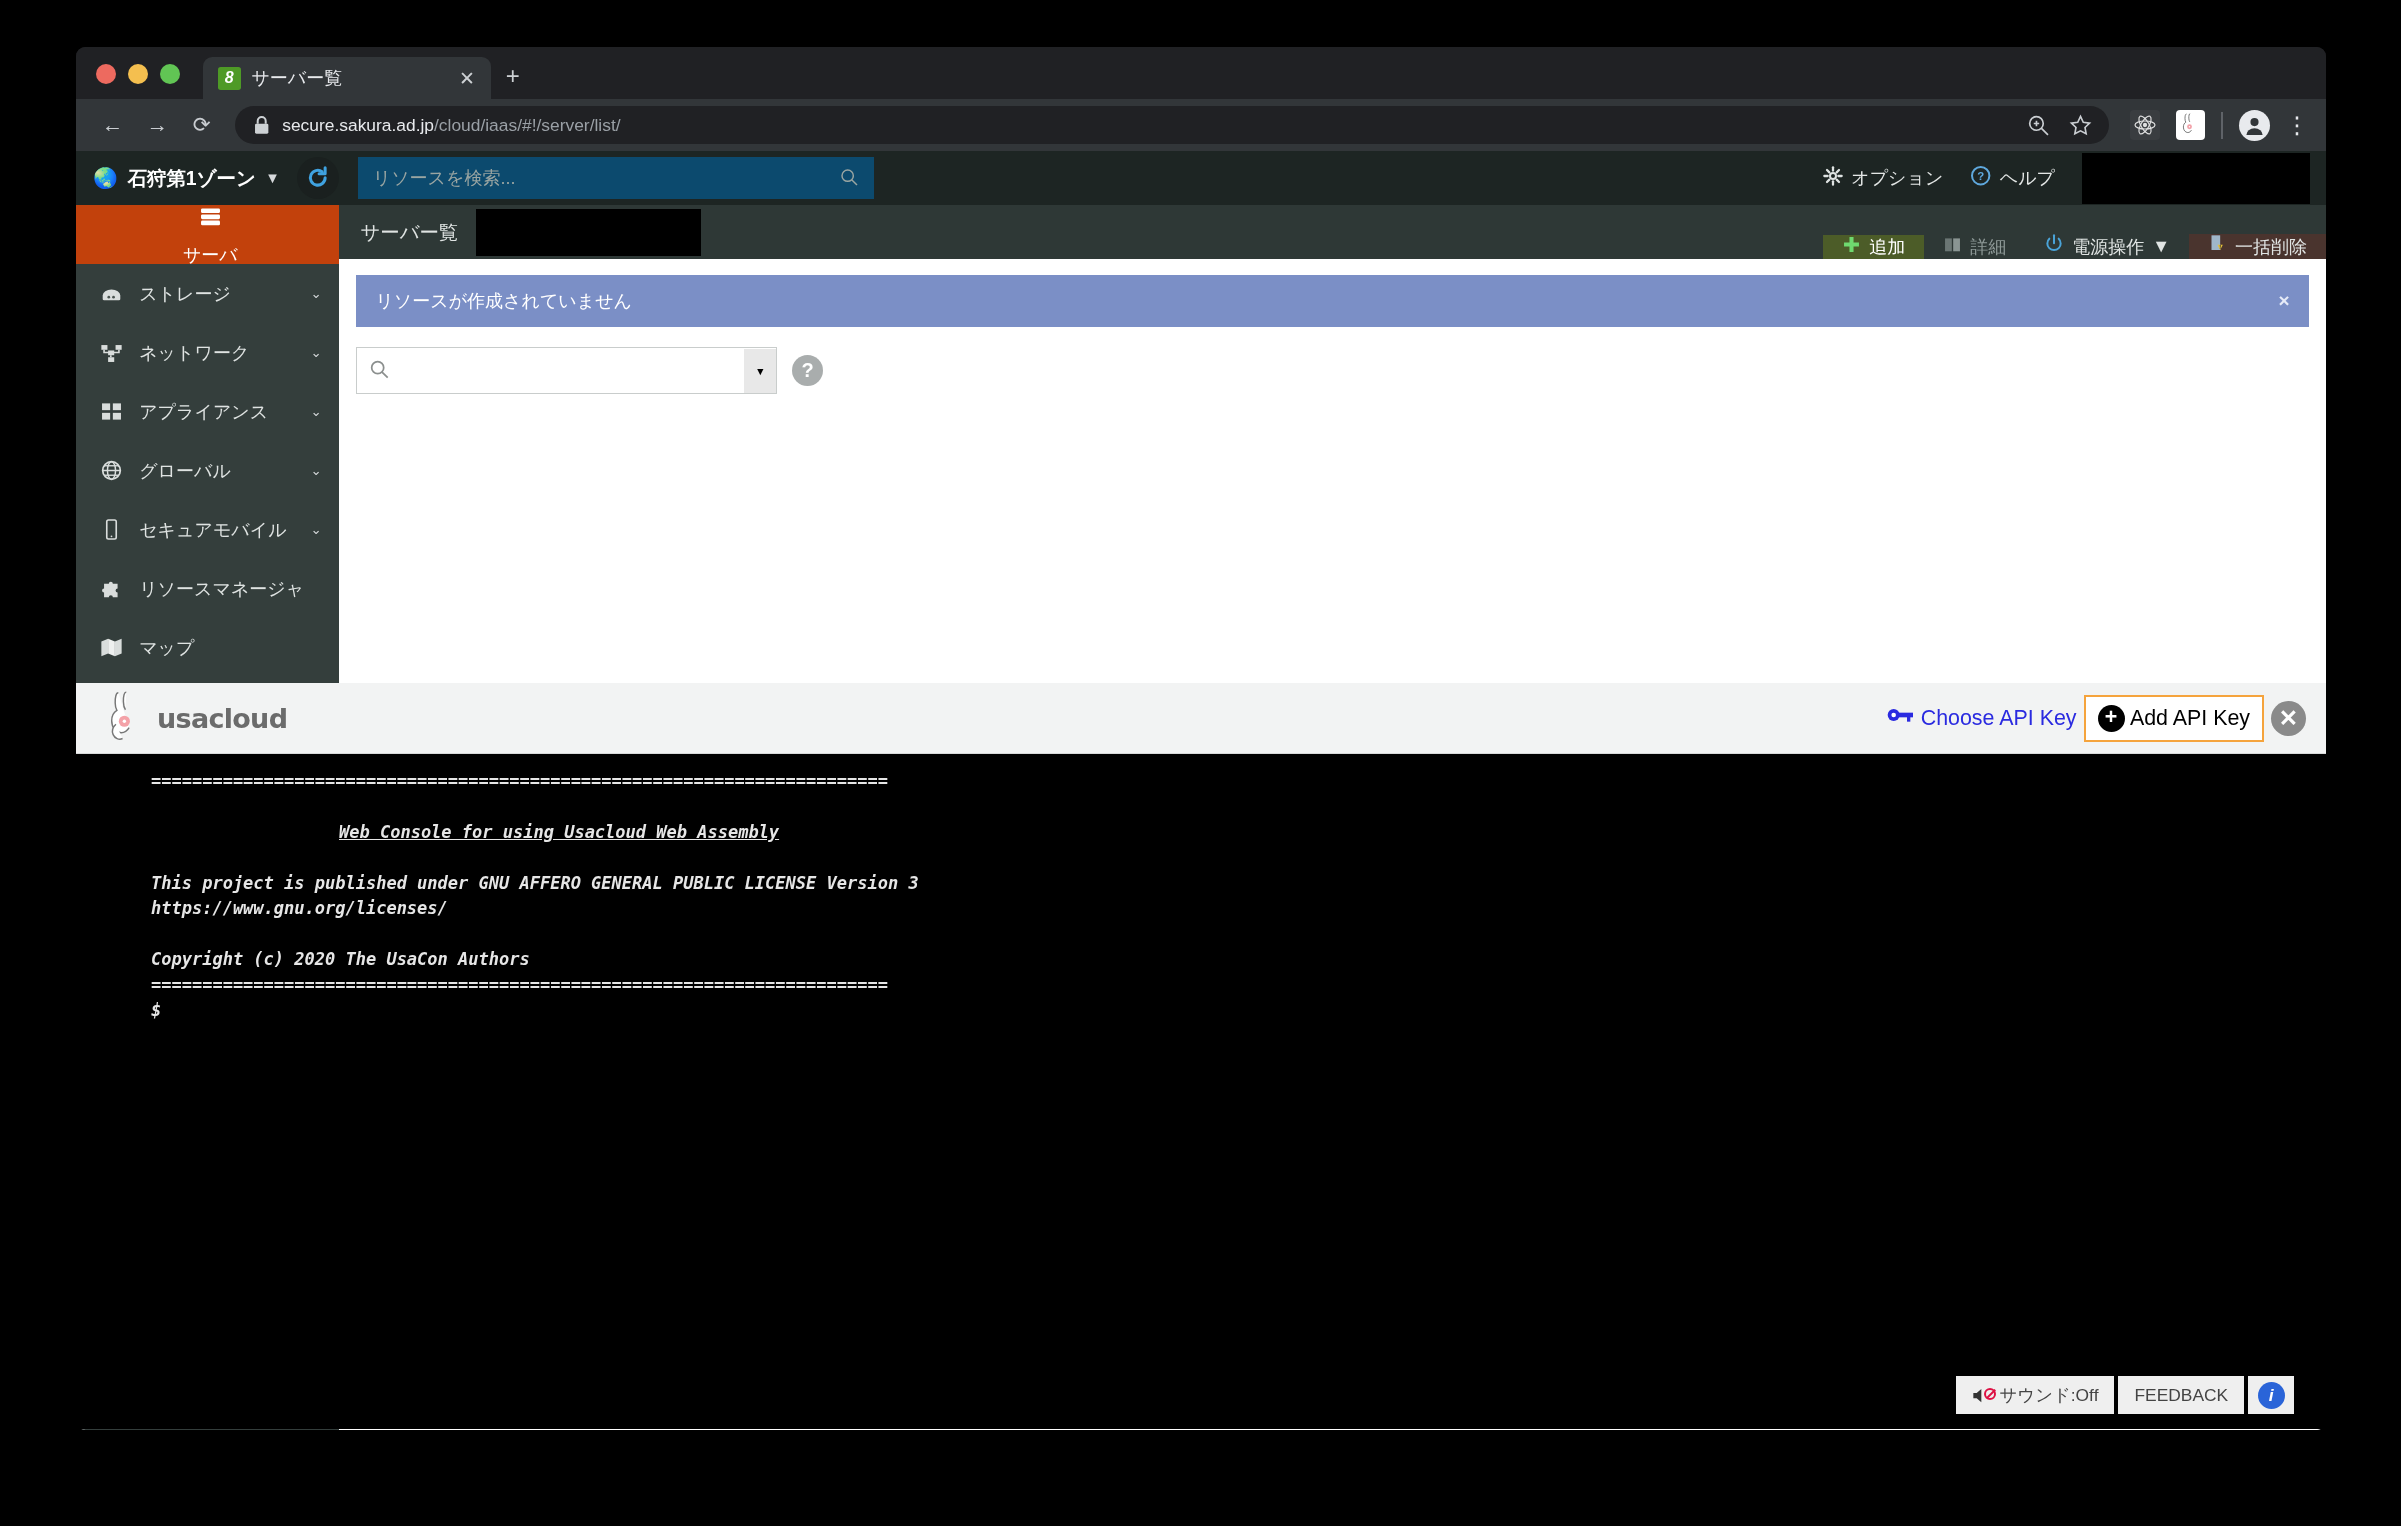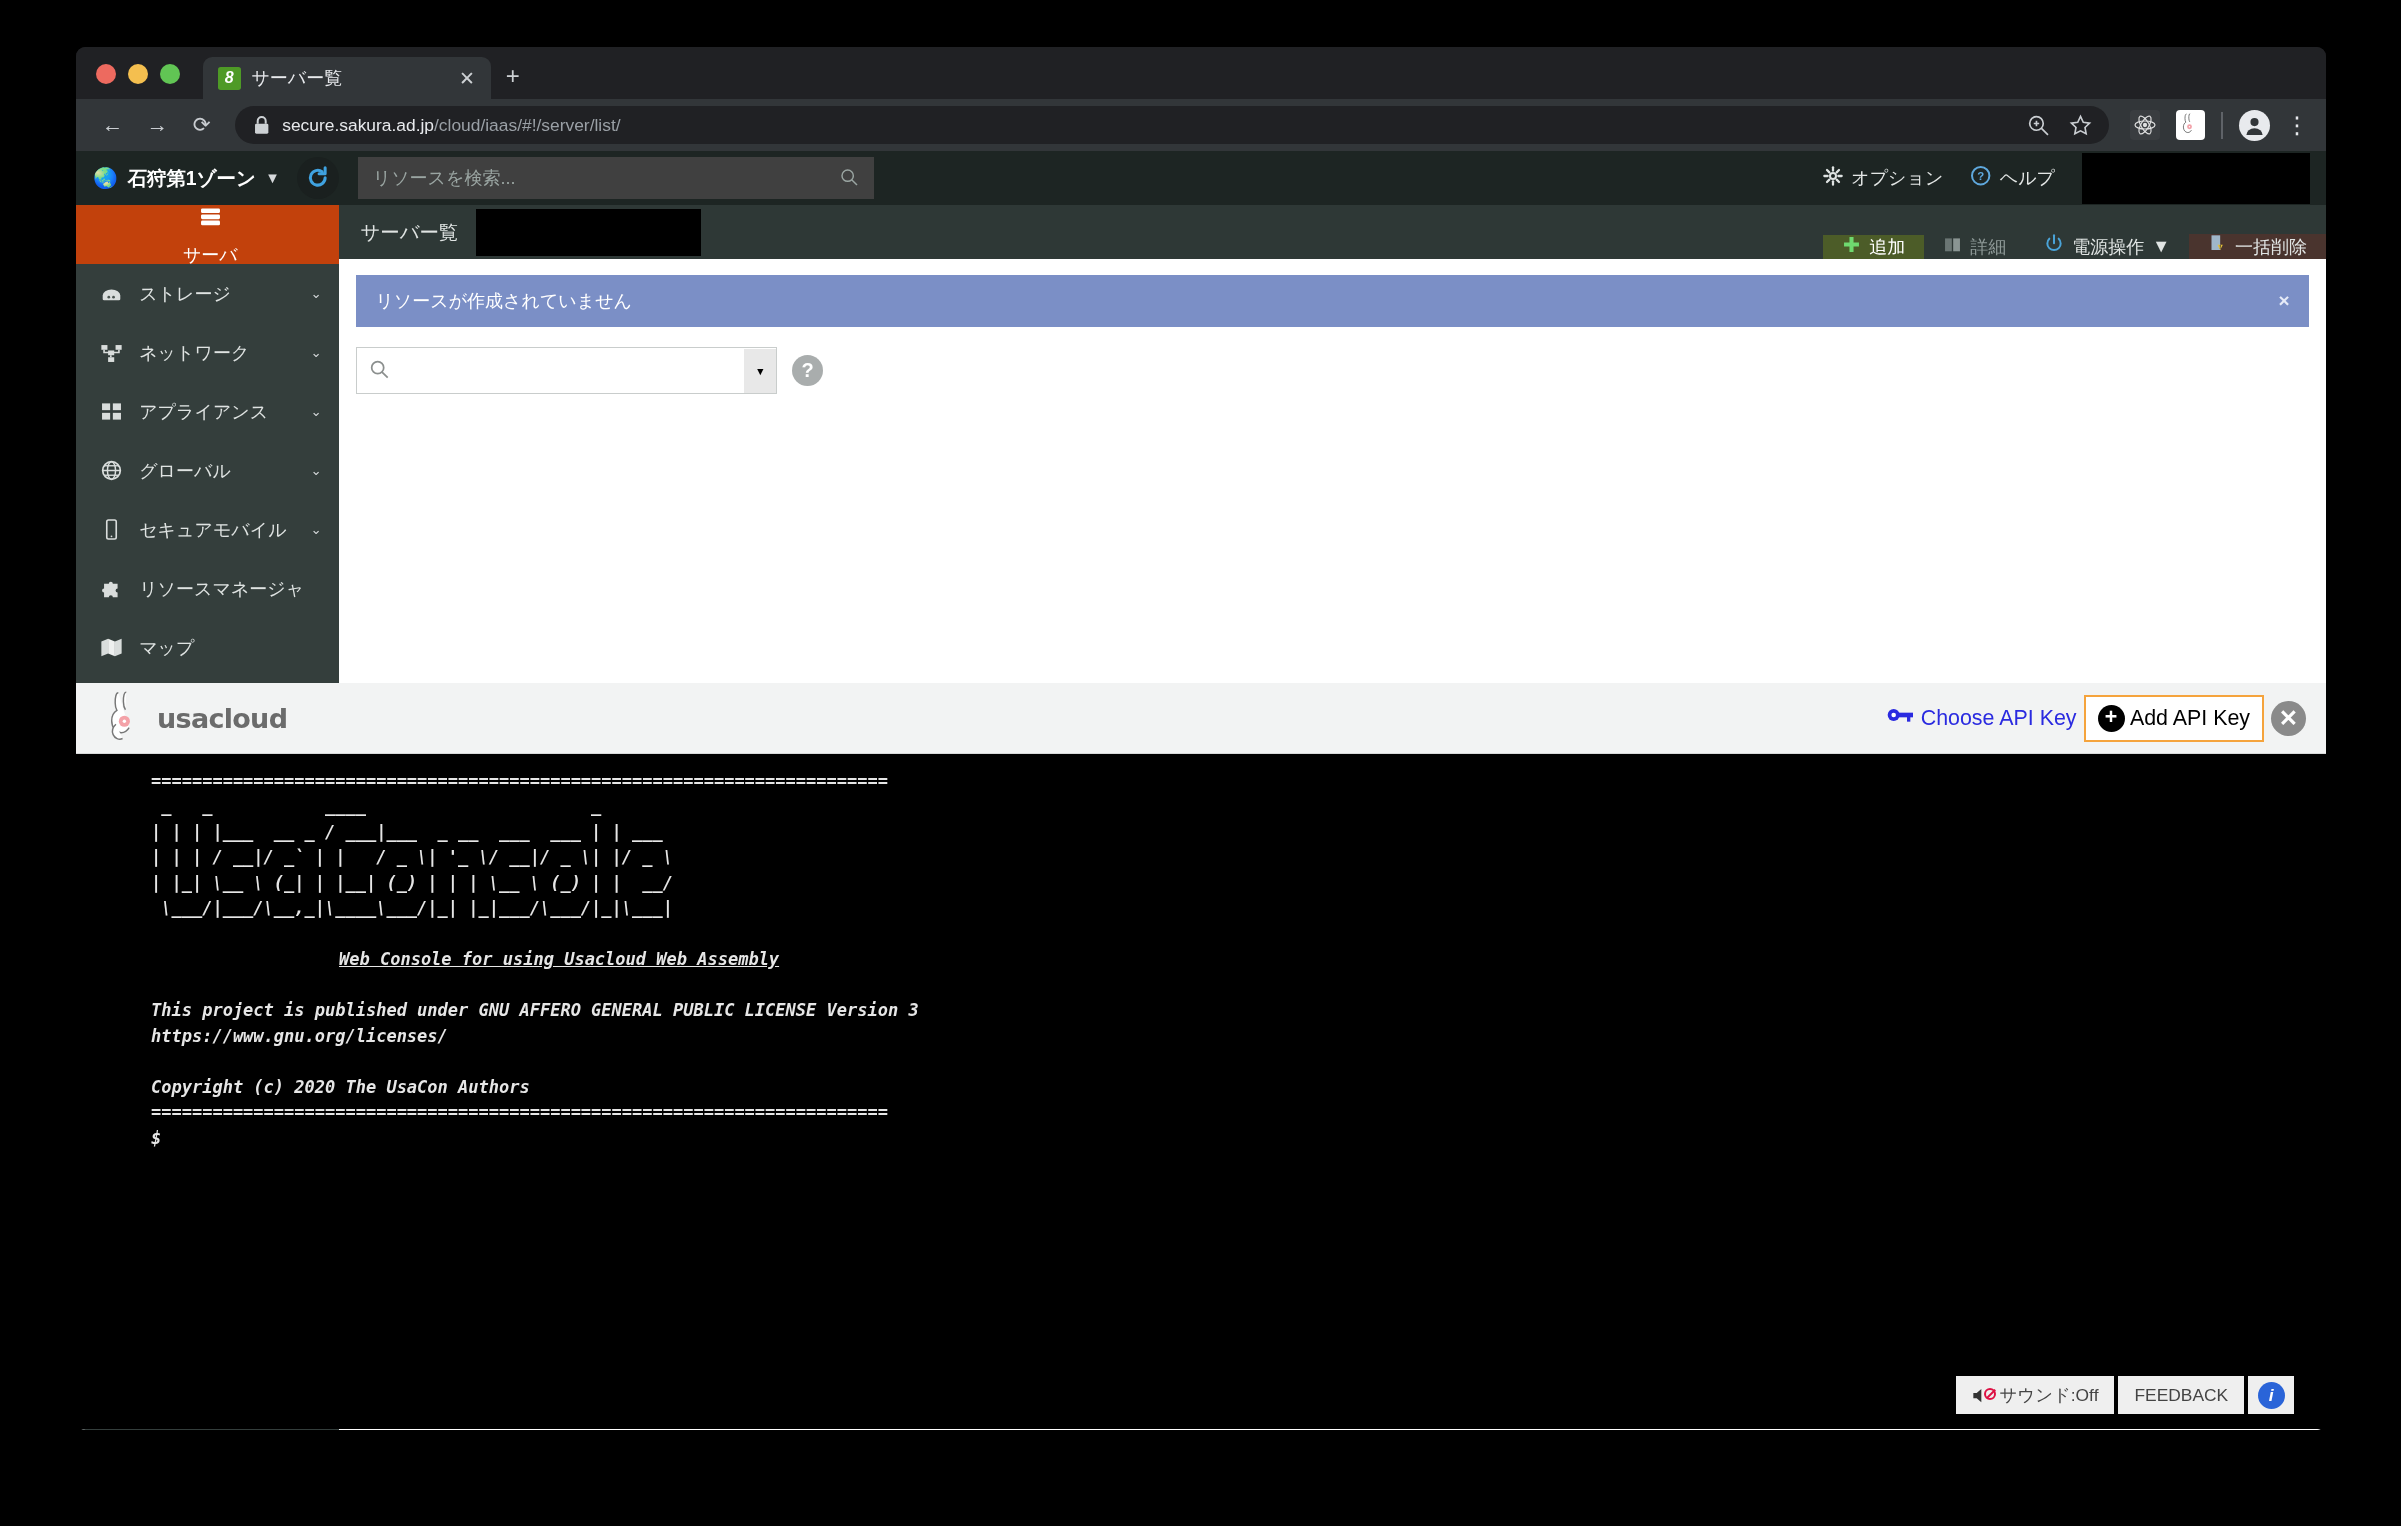--- a/index.html
+++ b/index.html
@@ -102,21 +102,21 @@
     height: 54px; background: #1d2523;
     display: flex; align-items: center;
     padding: 0 16px 0 17.4px;
   }
   #zone-selector { display: flex; align-items: center; gap: 9.4px; color: #fff; font-size: 19.4px; font-weight: 700; }
   #zone-globe { font-size: 20px; }
   #zone-caret { font-size: 14.7px; color: #d7dadc; }
   #refresh-button { width: 42px; height: 42px; border-radius: 50%; background: #1a201f; display:flex; align-items:center; justify-content:center; margin-left: 17.4px; }
   #global-search {
     width: 516px; height: 42px; margin-left: 19px;
-    background: #404040; display: flex; align-items: center;
+    background: #0c4a6e; display: flex; align-items: center;
     padding: 0 14.7px;
   }
   #global-search-placeholder { color: #9aa5a2; font-size: 18px; flex: 1; }
   #topbar-right { margin-left: auto; display: flex; align-items: center; gap: 27px; }
   .topbar-link { display: flex; align-items: center; gap: 8px; color: #e4e7e6; font-size: 18px; }
   #account-redaction { width: 228px; height: 51px; background: #000; }
 
   
   #app-body { display: flex; height: calc(100% - 54px); }
   #sidebar { width: 263px; background: #343e3c; flex: none; padding-top: 0; }
@@ -580,25 +580,20 @@
         <span id="add-api-key-plus">+</span>
         <span>Add API Key</span>
       </span>
 
       <span id="usacon-close">✕</span>
     </div>
   </div>
 
   <div id="terminal">
     <div class="tline">========================================================================</div>
-    <pre id="ascii-banner"> _   _           ____                      _      
-| | | |___  __ _ / ___|___  _ __  ___  ___ | | ___ 
-| | | / __|/ _` | |   / _ \| '_ \/ __|/ _ \| |/ _ \
-| |_| \__ \ (_| | |__| (_) | | | \__ \ (_) | |  __/
- \___/|___/\__,_|\____\___/|_| |_|___/\___/|_|\___|</pre>
     <div class="tspacer"></div>
     <div class="tline" id="console-subtitle">Web Console for using Usacloud Web Assembly</div>
     <div class="tspacer"></div>
     <div class="tline">This project is published under GNU AFFERO GENERAL PUBLIC LICENSE Version 3</div>
     <div class="tline" id="license-url">https://www.gnu.org/licenses/</div>
     <div class="tspacer"></div>
     <div class="tline">Copyright (c) 2020 The UsaCon Authors</div>
     <div class="tline">========================================================================</div>
     <div class="tline" id="terminal-prompt">$</div>
 

